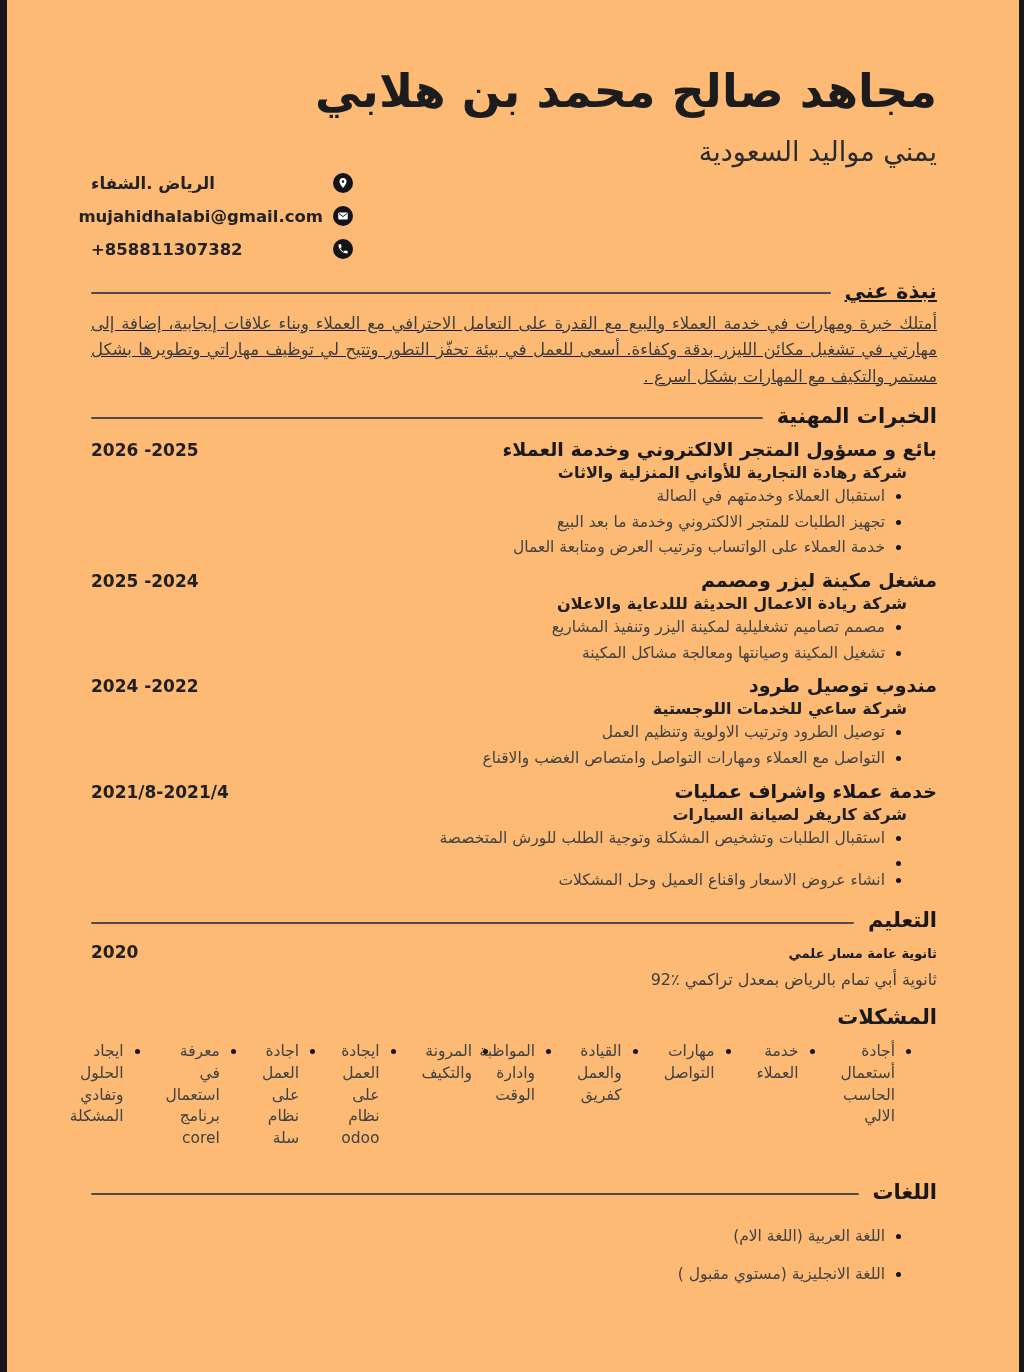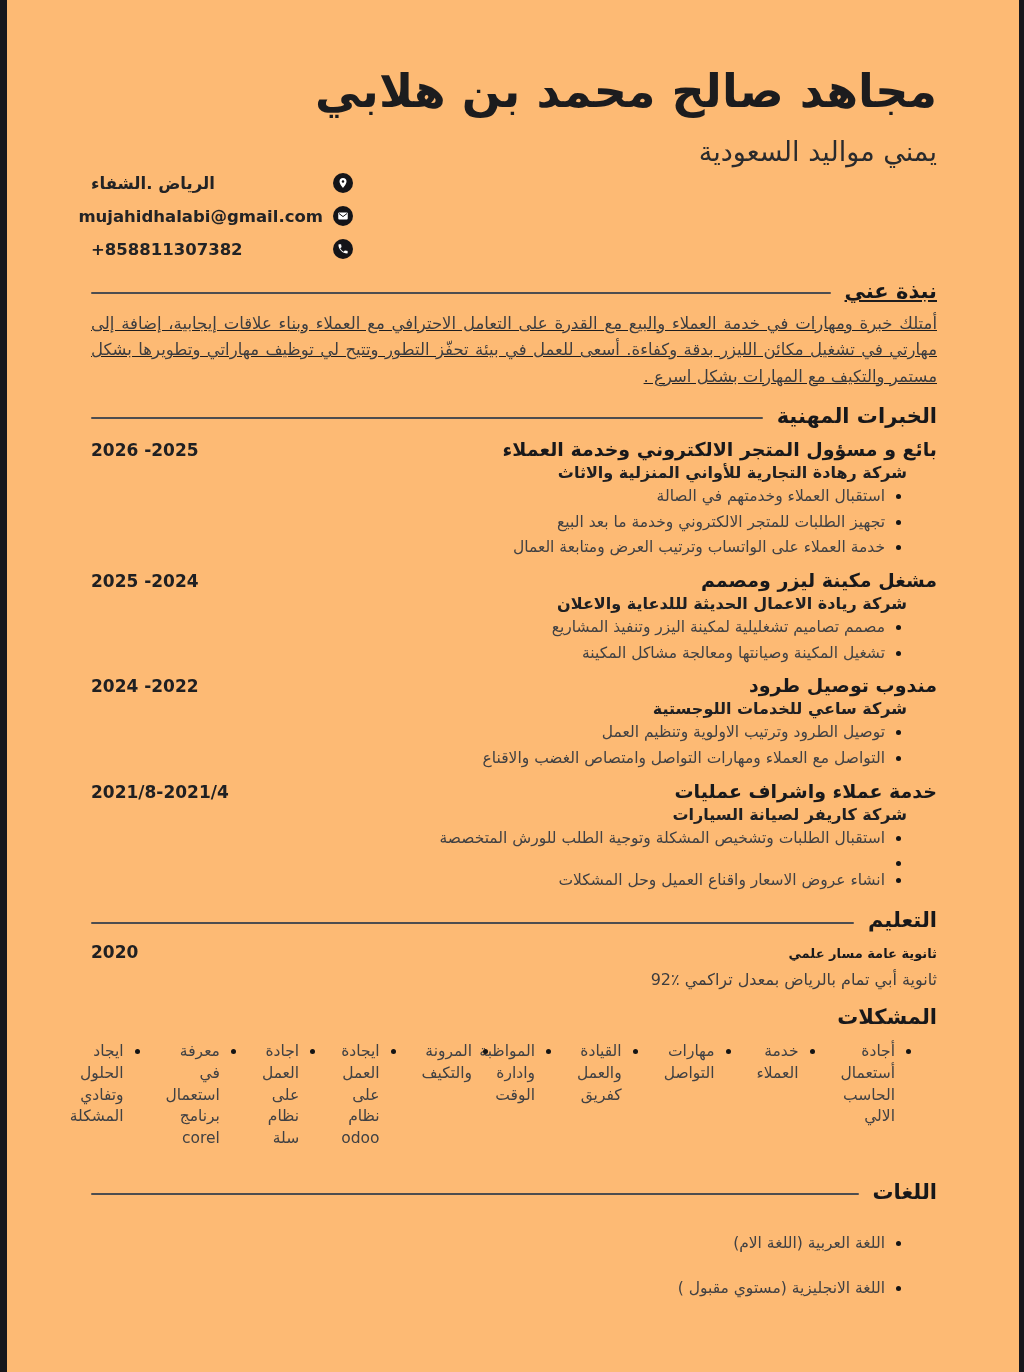--- a/index.html
+++ b/index.html
@@ -53,21 +53,21 @@
   .edu-row { margin-top:10px; }
   .edu-details { margin-top:8px; font-size:16px; color:#3d3d3f; }
 
   .section-skills { margin-top:16px; }
   .skills-cols { display:flex; margin-top:12px; }
   .skills-col { width:50%; display:flex; flex-direction:row; gap:0; box-sizing:border-box; }
   .skills-col .bullet { padding-right:26px; margin-top:0; }
 
   .section-lang { margin-top:30px; }
   .lang-items { margin-top:14px; display:flex; flex-direction:column; gap:9px; }
-  .lang-items .bullet { margin-top:15px; }
+  .lang-items .bullet { margin-top:8px; }
 </style>
 </head>
 <body>
 
 <div class="page">
   <div class="edge left"></div>
   <div class="edge right"></div>
 
   <div class="content">
 

